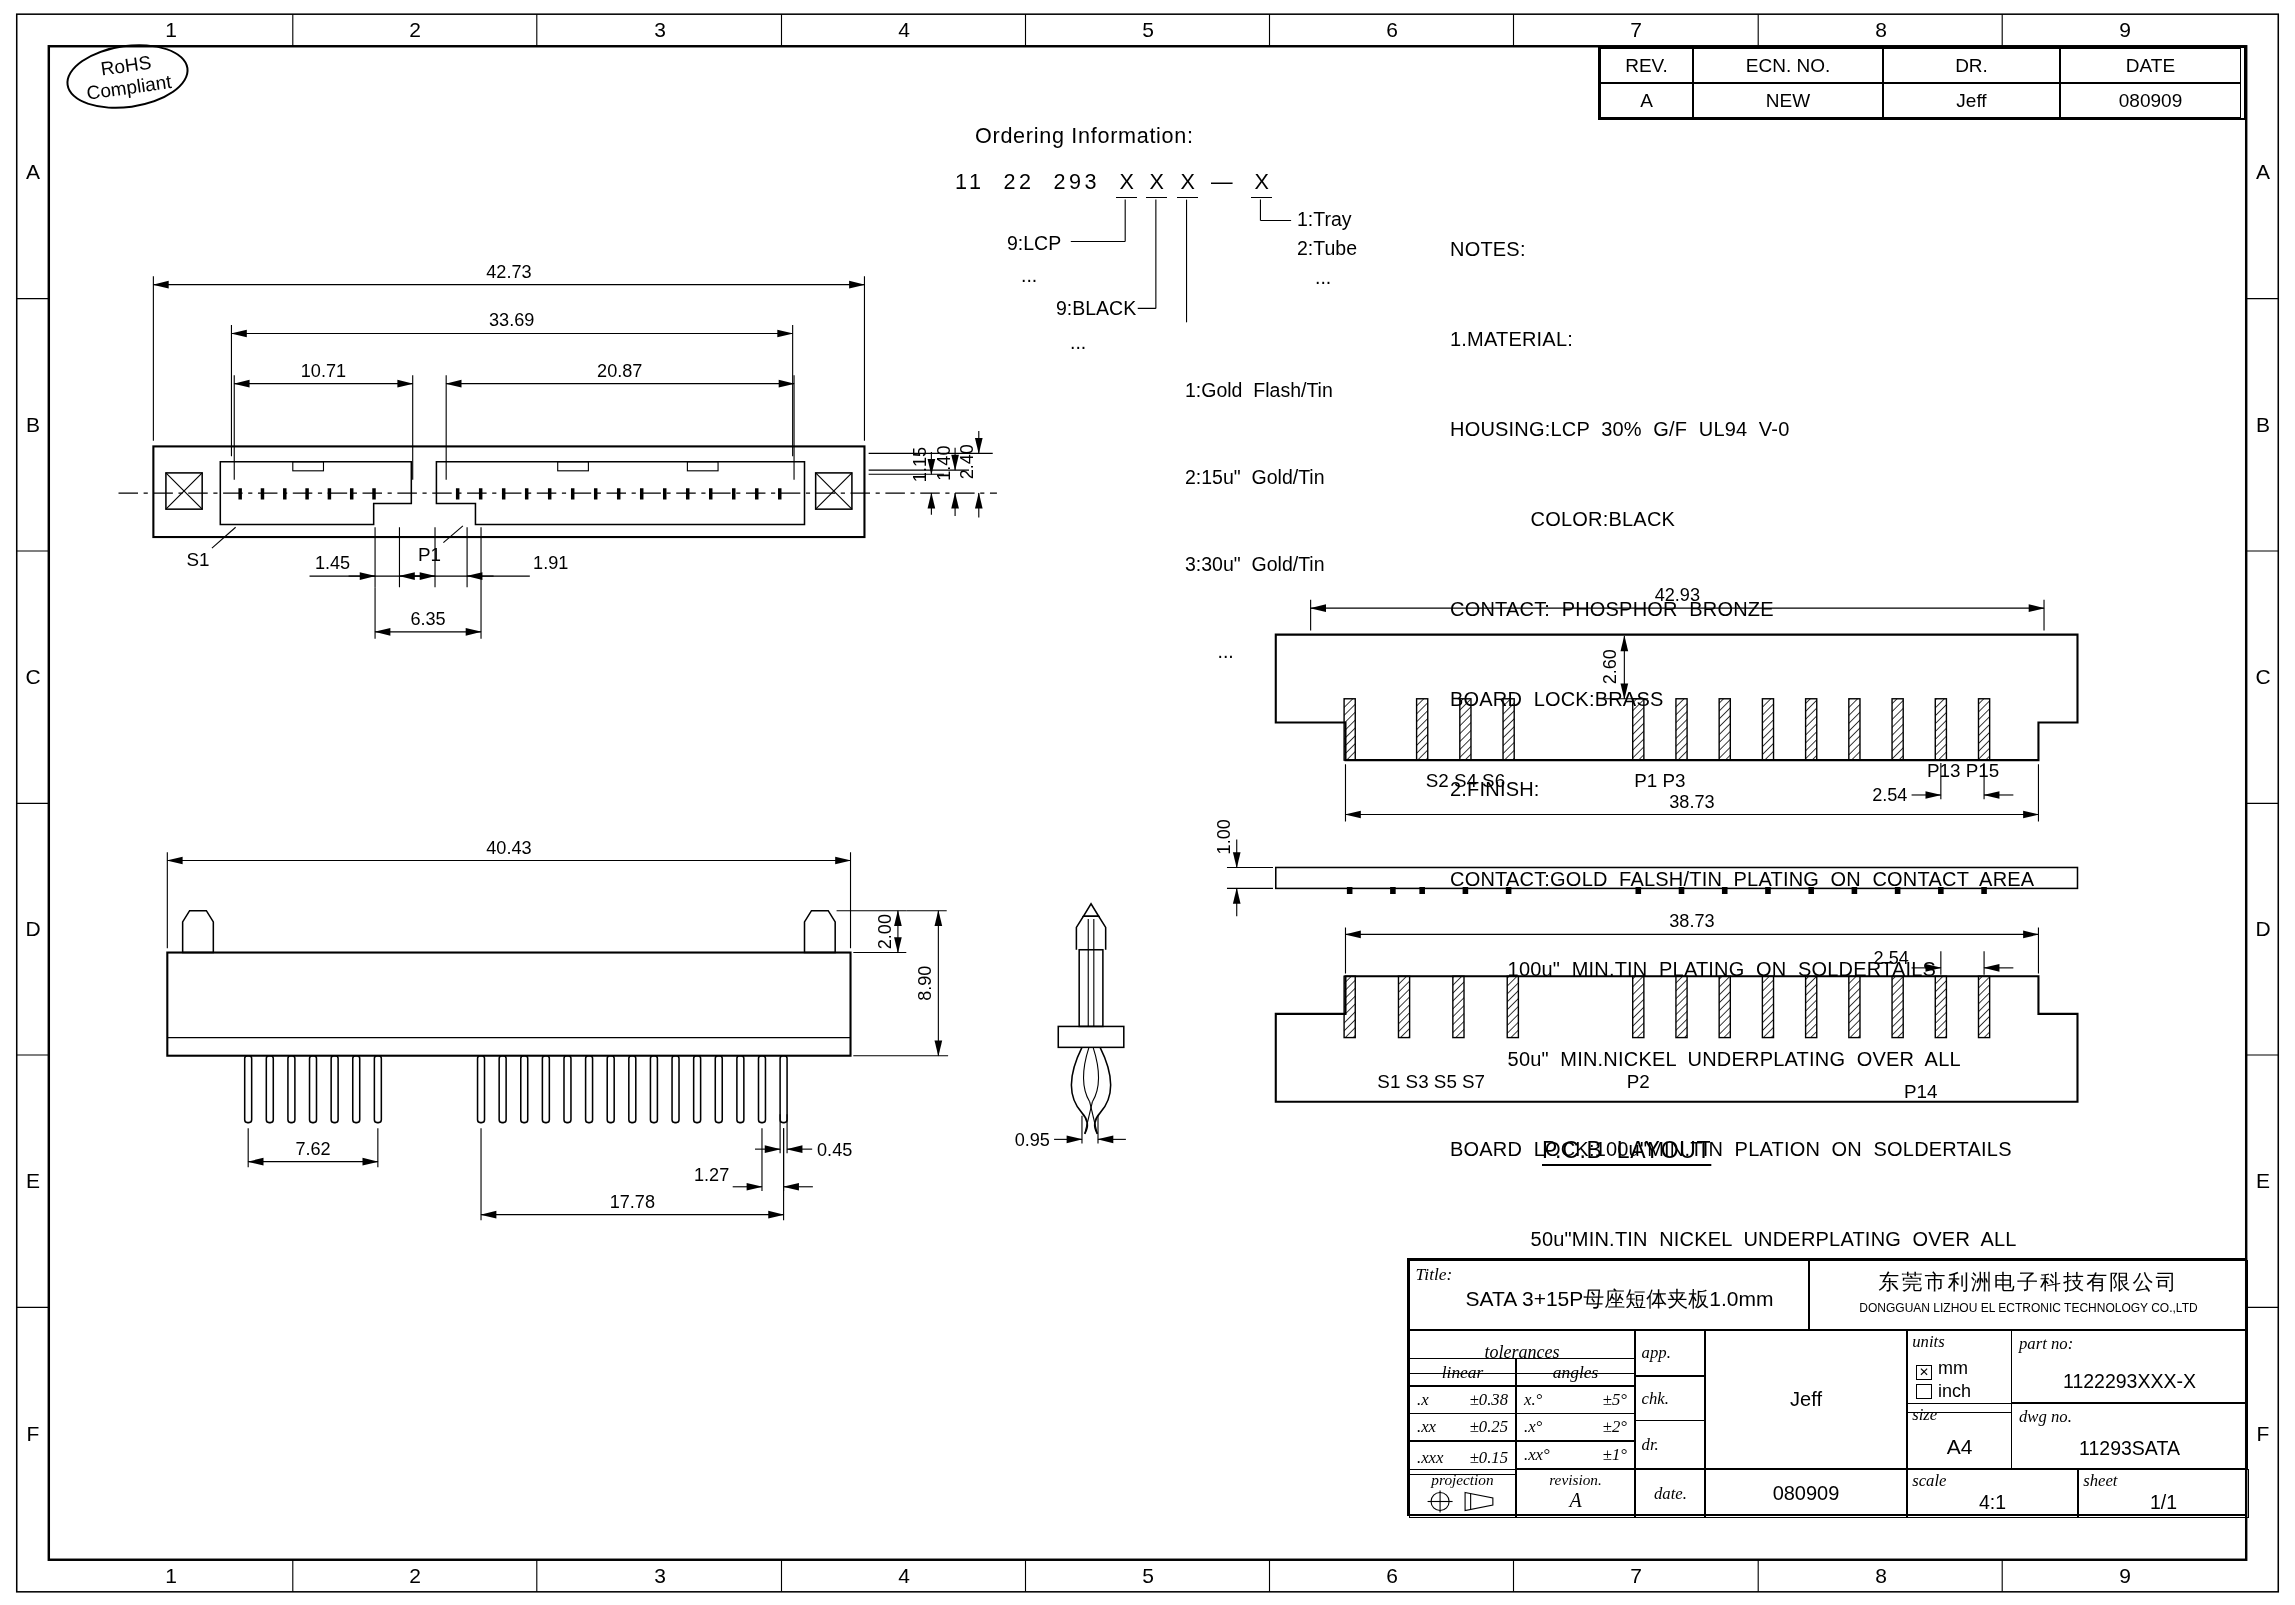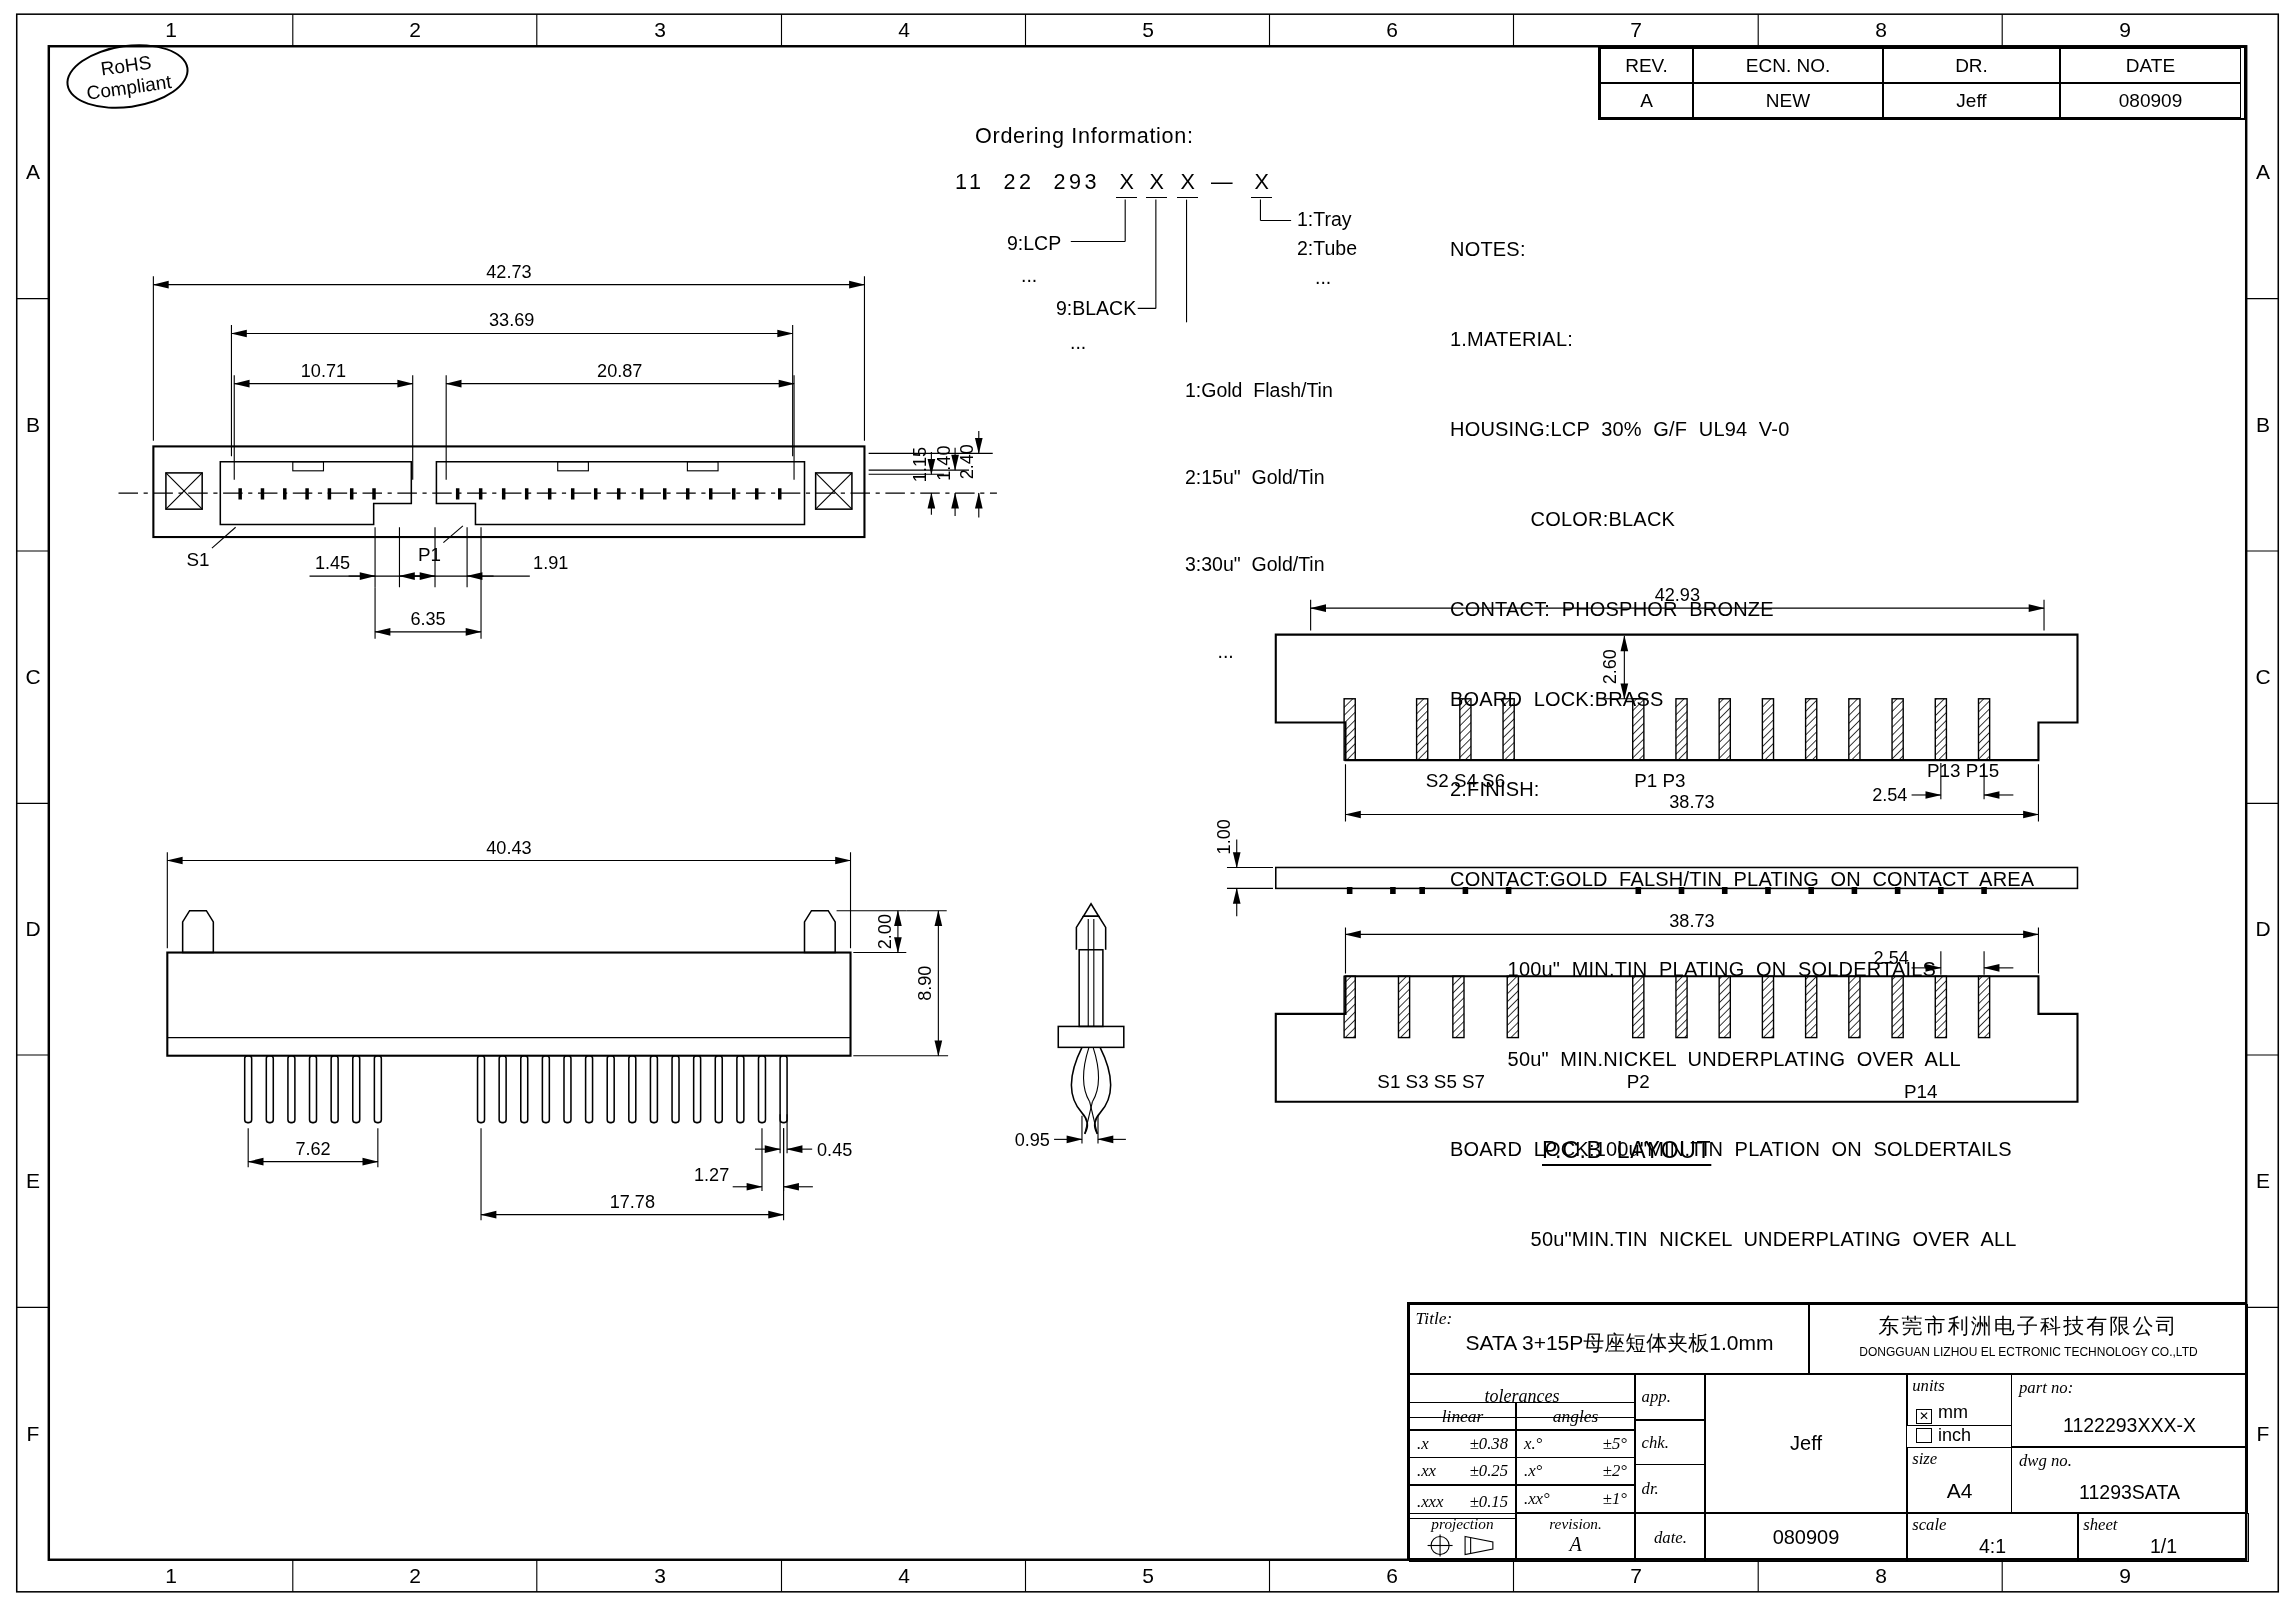--- a/index.html
+++ b/index.html
@@ -27,21 +27,21 @@
           grid-template-columns:93px 190px 177px 181px;grid-template-rows:1fr 1fr}
   .rc{border:0.7px solid #000;display:flex;align-items:center;justify-content:center;font-size:19px}
   
   .otxt{position:absolute;font-size:19.5px;white-space:pre}
   .code{position:absolute;font-size:21.6px;white-space:pre}
   .xu{border-bottom:1.7px solid #000;padding:0 3.5px 2.1px}
   #notes{left:1450px;top:174px;font-size:20px;line-height:30px;white-space:pre;letter-spacing:0.2px}
   #pcbhead{left:1542px;top:1137px;font-size:23px;letter-spacing:0.7px;text-decoration:underline;
            text-underline-offset:5.6px;white-space:pre}
   
-  #tblock{left:1407px;top:1302px;width:840px;height:258px;border:2.4px solid #000}
+  #tblock{left:1407px;top:1258px;width:840px;height:258px;border:2.4px solid #000}
   .tc{position:absolute;border:1px solid #000}
   .itl{font-family:"Liberation Serif",serif;font-style:italic}
   .cb{display:inline-block;width:15.3px;height:15.3px;border:1.4px solid #000;margin-right:6.3px;
       text-align:center;line-height:13.2px;font-size:12px;vertical-align:-2.1px}
   .cen{display:flex;align-items:center;justify-content:center}
 </style>
 </head>
 <body>
 
 <div id="page">
@@ -427,21 +427,21 @@
     <div class="itl" style="font-size:20px">A</div>
   </div>
 
   <div class="tc itl" style="left:226px;top:70px;width:70px;height:46px;font-size:16.7px;display:flex;align-items:center;padding-left:5.6px">app.</div>
   <div class="tc itl" style="left:226px;top:116px;width:70px;height:45px;font-size:16.7px;display:flex;align-items:center;padding-left:5.6px">chk.</div>
   <div class="tc itl" style="left:226px;top:160px;width:70px;height:49px;font-size:16.7px;display:flex;align-items:center;padding-left:5.6px">dr.</div>
   <div class="tc itl" style="left:226px;top:209px;width:70px;height:49px;font-size:16.7px;display:flex;align-items:center;padding-left:18px">date.</div>
   <div class="tc cen" style="left:296px;top:70px;width:202px;height:139px;font-size:20px">Jeff</div>
   <div class="tc cen" style="left:296px;top:209px;width:202px;height:49px;font-size:20px">080909</div>
 
-  <div class="tc" style="left:498px;top:70px;width:105px;height:52px">
+  <div class="tc" style="left:498px;top:70px;width:105px;height:83px">
     <span class="itl" style="position:absolute;left:4.2px;top:1.4px;font-size:16.7px">units</span>
     <div style="position:absolute;left:8.4px;top:26.5px;font-size:18px">
       <span class="cb">✕</span><span>mm</span>
     </div>
     <div style="position:absolute;left:8.4px;top:50px;font-size:18px">
       <span class="cb"></span><span>inch</span>
     </div>
   </div>
   <div class="tc" style="left:602px;top:70px;width:237px;height:73px">
     <span class="itl" style="position:absolute;left:7px;top:2.8px;font-size:16.7px">part no:</span>

